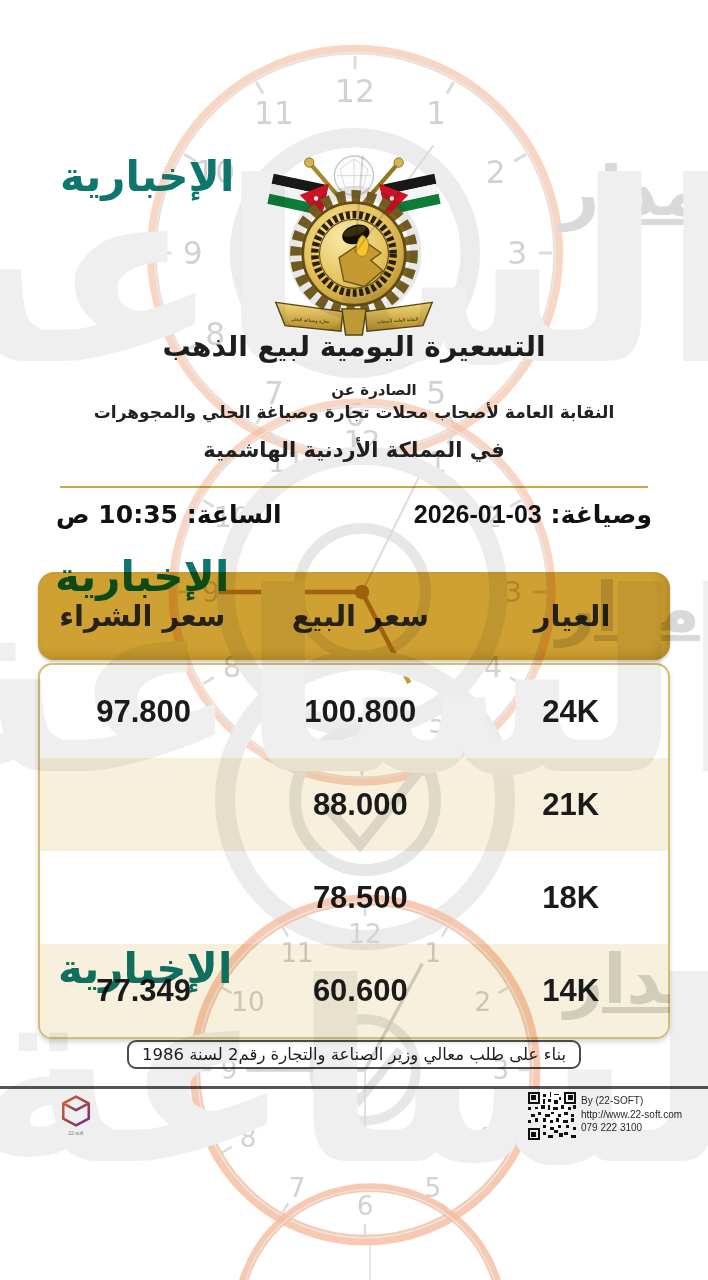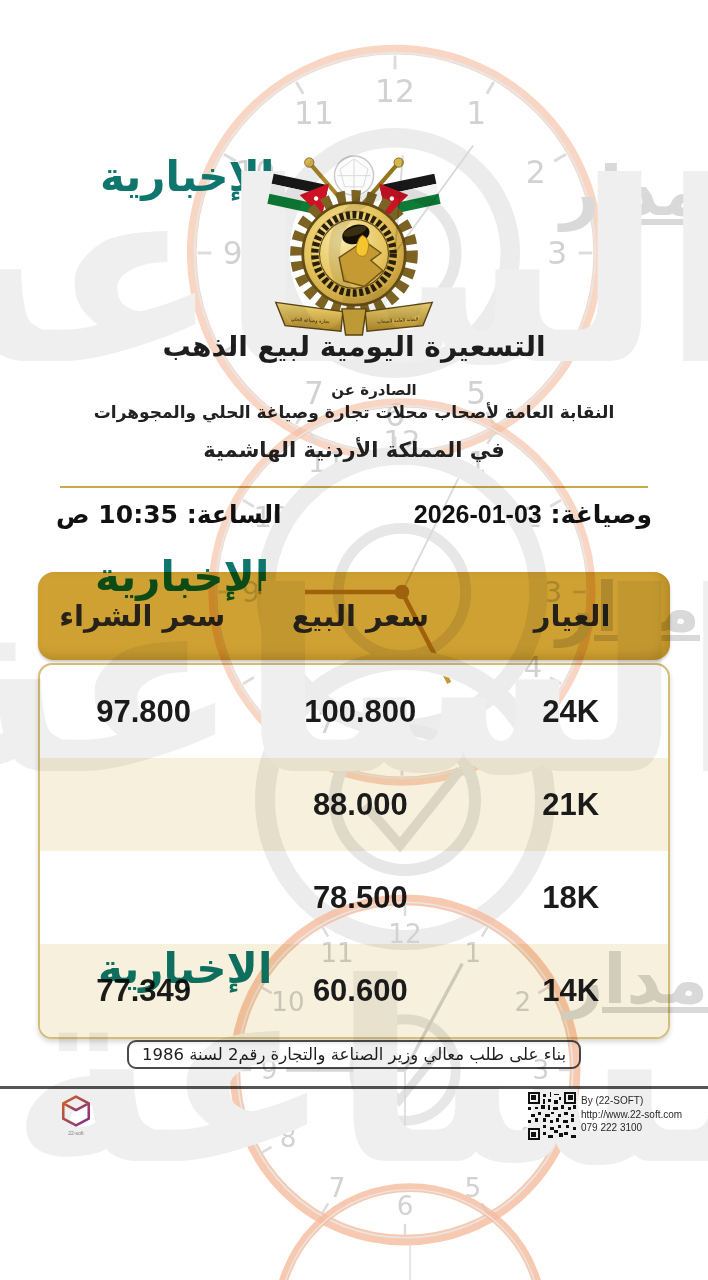--- a/index.html
+++ b/index.html
@@ -1,21 +1,21 @@
 <!DOCTYPE html>
 <html lang="ar"><head>
 <meta charset="utf-8">
 <style>
   html,body{margin:0;padding:0;background:#ffffff;}
   .page{position:relative;width:708px;height:1280px;background:#ffffff;overflow:hidden;
         font-family:"DejaVu Sans",sans-serif;}
   .content{position:absolute;inset:0;z-index:1;}
 
   
-  .wm{position:absolute;inset:0;z-index:5;pointer-events:none;mix-blend-mode:multiply;margin-left:40px;}
+  .wm{position:absolute;inset:0;z-index:5;pointer-events:none;mix-blend-mode:multiply;}
   .wm-text{position:absolute;white-space:nowrap;line-height:1;font-weight:bold;}
   .wm-madar{font-size:68px;color:#d9d9d9;text-decoration:underline;}
   .wm-akhbaria{font-size:42px;color:#0f766e;}
   .wm-saah{font-size:250px;color:#efefef;}
   .wm-a-akh{left:60px;top:156px}.wm-a-madar{right:4px;top:158px}.wm-a-saah{right:-40px;top:150px}
   .wm-b-akh{left:55px;top:556px}.wm-b-madar{right:8px;top:574px}.wm-b-saah{right:-60px;top:560px}
   .wm-c-akh{left:58px;top:948px}.wm-c-madar{right:0;top:946px}.wm-c-saah{left:-30px;top:950px}
 
   .clock{position:absolute;}
   .clock .ring-salmon{fill:none;stroke:rgba(246,188,158,.62);stroke-width:10;}

